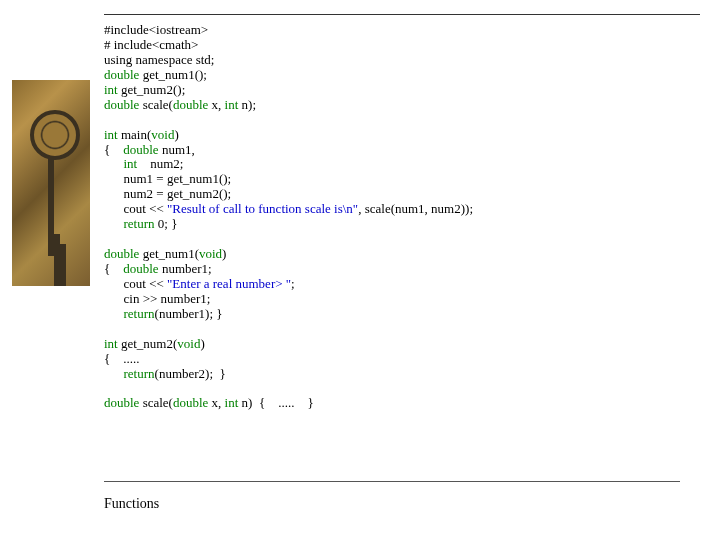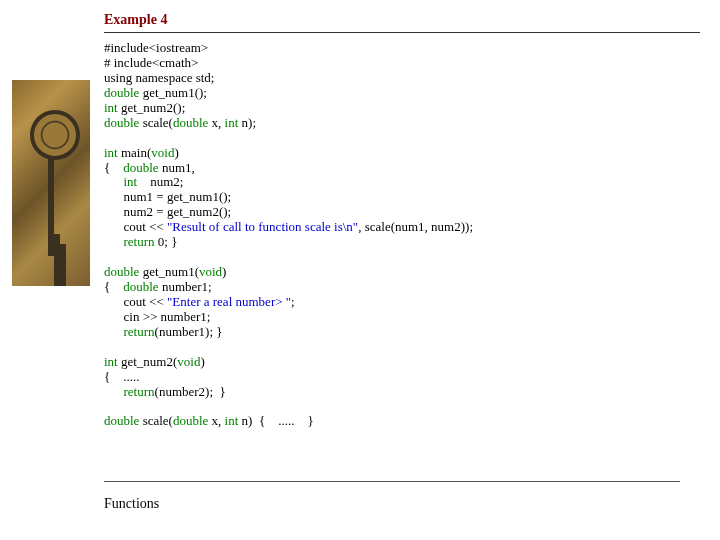--- a/index.html
+++ b/index.html
@@ -86,21 +86,20 @@
     font-size: 14px;
     color: #000;
   }
 </style>
 </head>
 <body>
 
 <div class="key-image"></div>
 
 <div class="content">
-  <div class="title">Example 4</div>
   <hr class="top">
   <div class="code"><span class="black">#include&lt;iostream&gt;</span>
 <span class="black"># include&lt;cmath&gt;</span>
 <span class="black">using namespace std;</span>
 <span class="green">double</span><span class="black"> get_num1();</span>
 <span class="green">int</span><span class="black"> get_num2();</span>
 <span class="green">double</span><span class="black"> scale(</span><span class="green">double</span><span class="black"> x, </span><span class="green">int</span><span class="black"> n);</span>
 
 <span class="green">int</span><span class="black"> main(</span><span class="green">void</span><span class="black">)</span>
 <span class="black">{    </span><span class="green">double</span><span class="black"> num1,</span>

